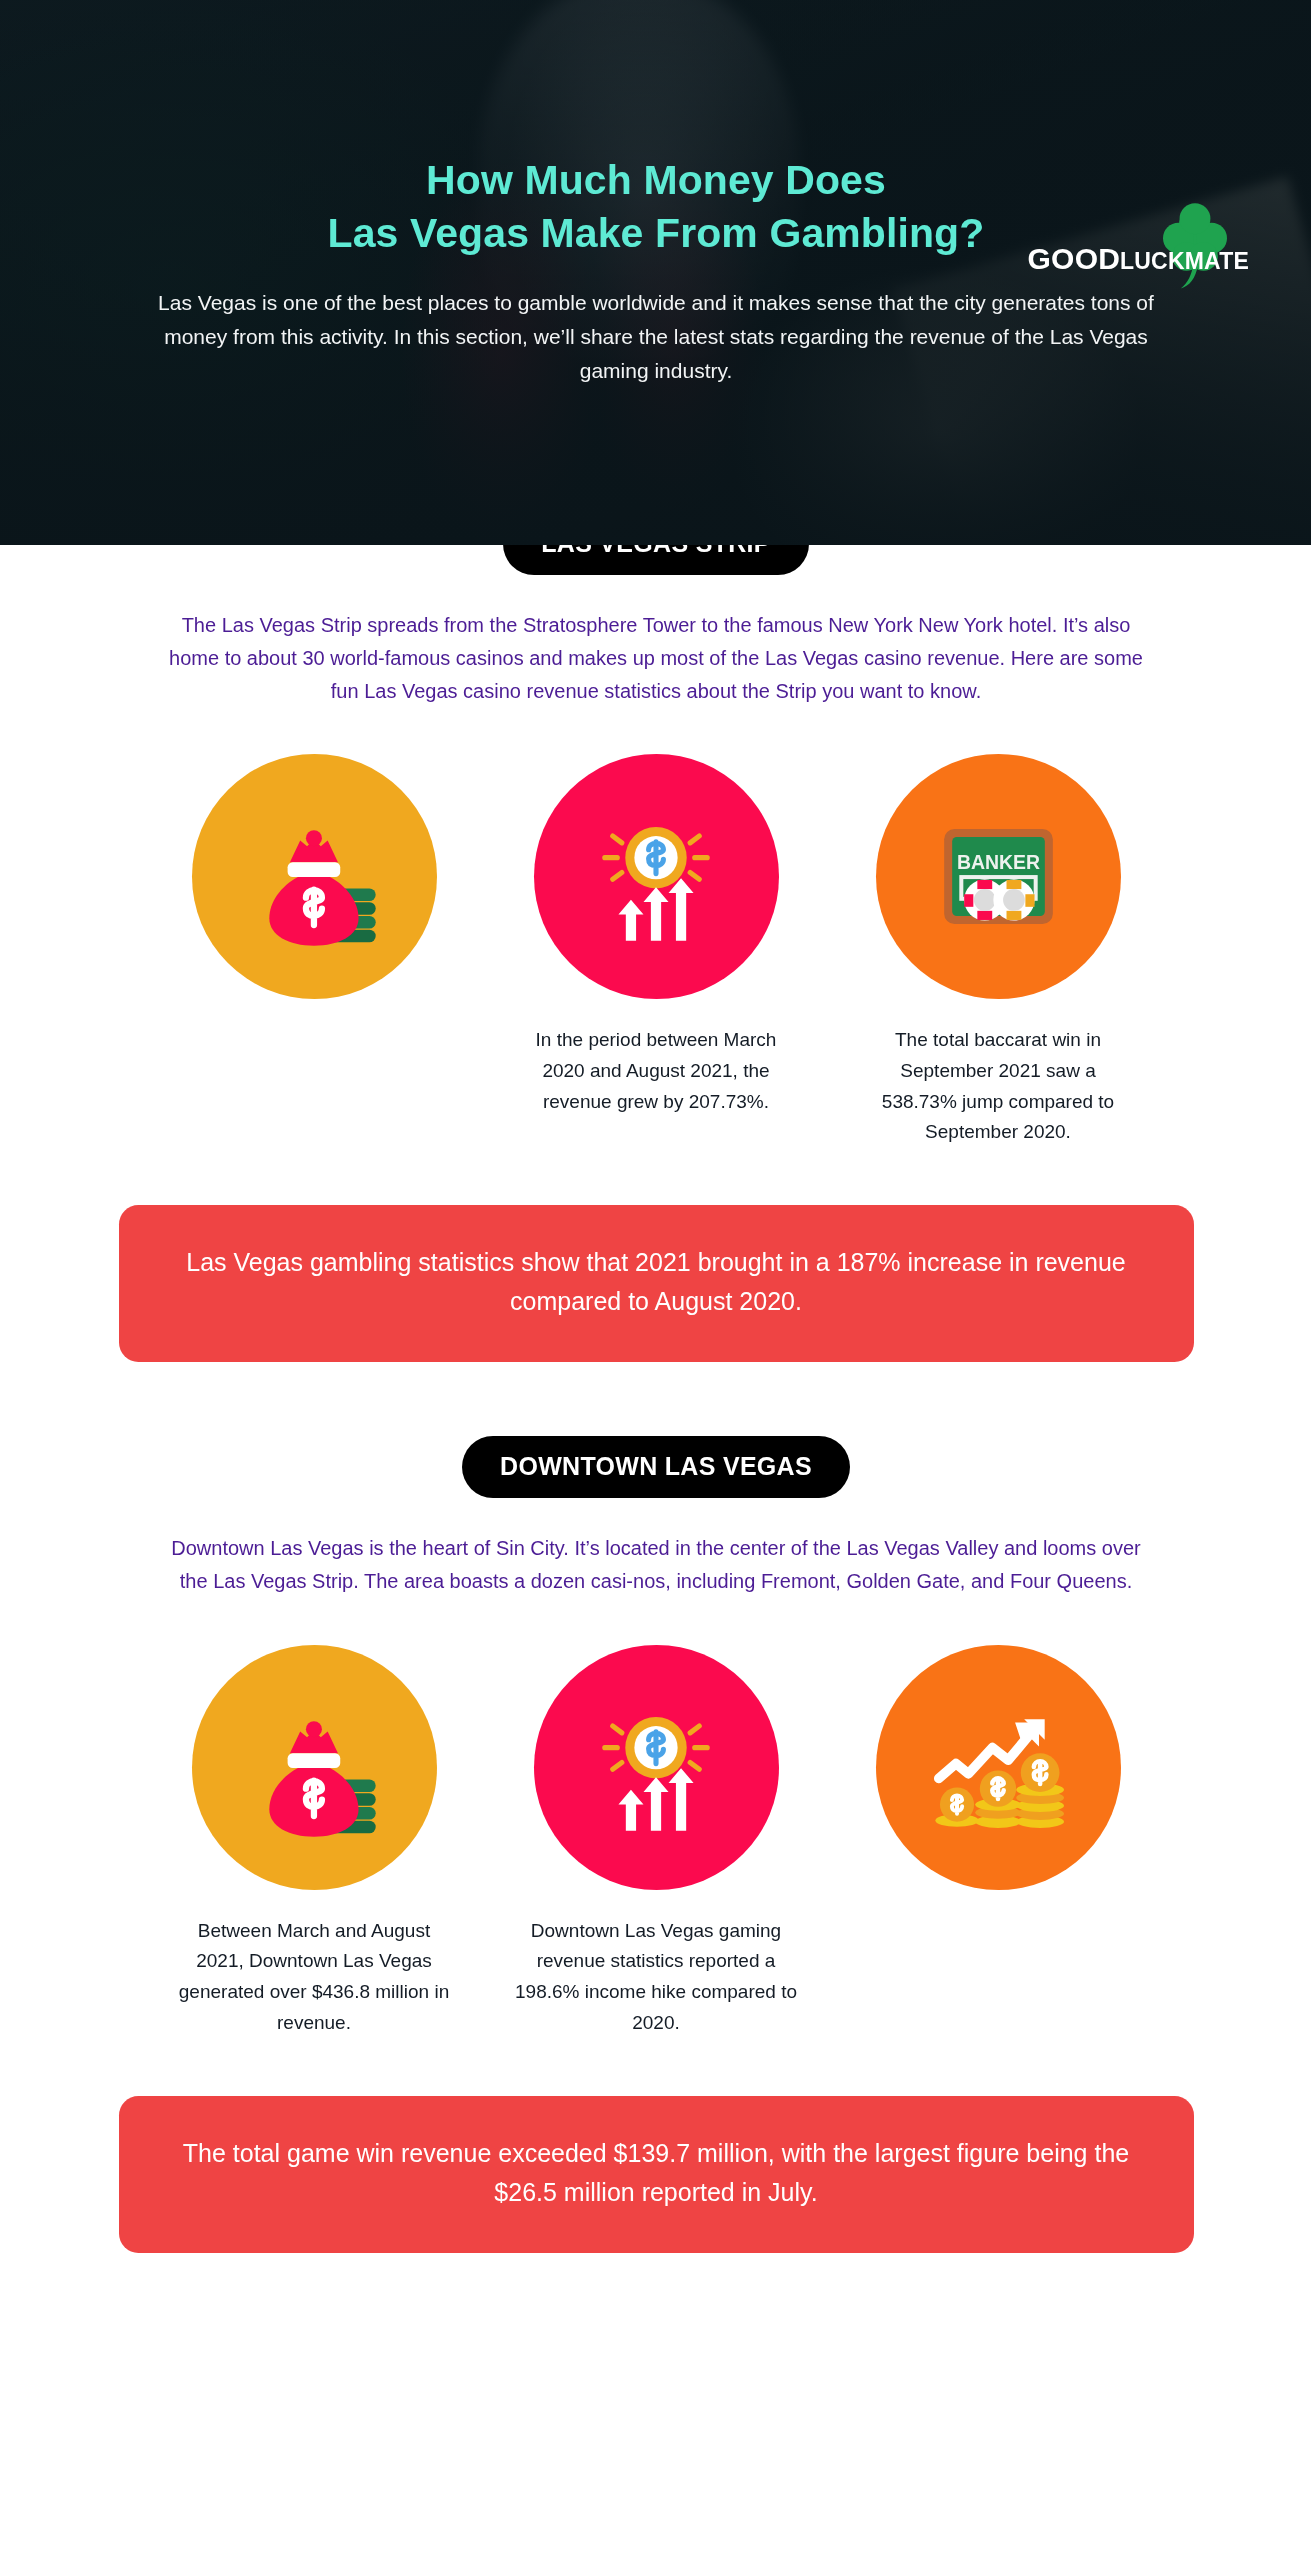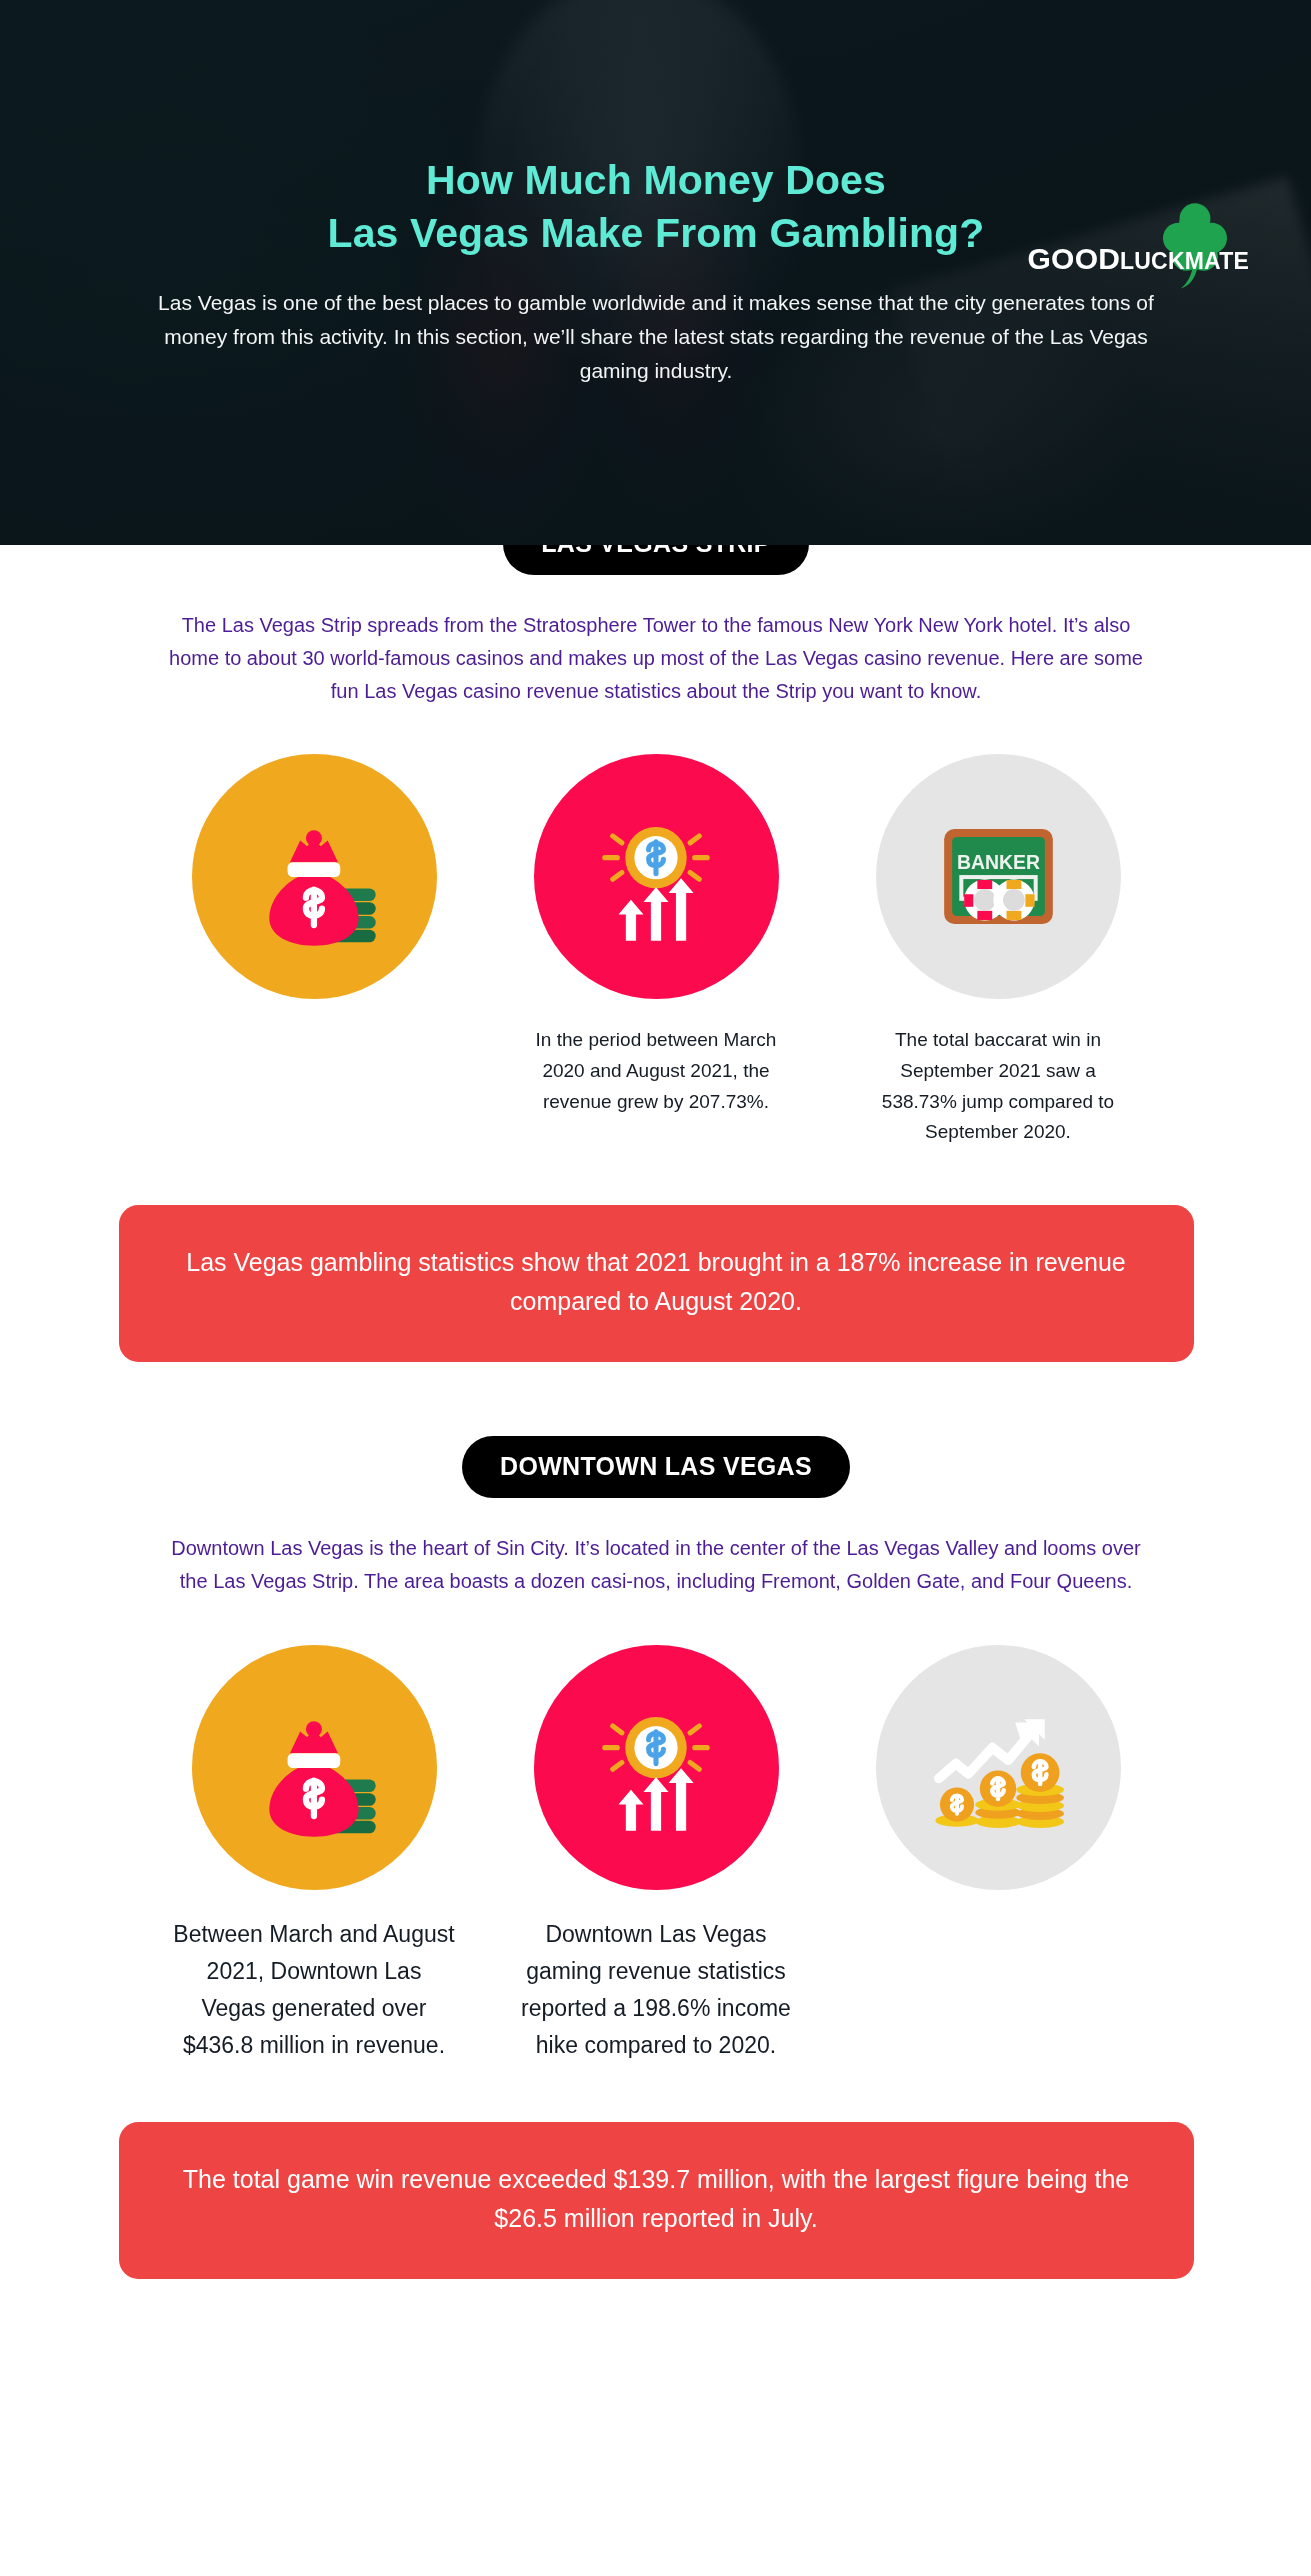--- a/index.html
+++ b/index.html
@@ -114,30 +114,30 @@
     margin-top:46px;
   }
   .card { width:285px; display:flex; flex-direction:column; align-items:center; }
   .circle {
     width:245px; height:245px; border-radius:50%;
     display:flex; align-items:center; justify-content:center;
     position:relative;
   }
   .c-orange { background:#f0a81f; }
   .c-pink   { background:#fb0a4e; }
-  .c-blue   { background:#e5e5e5; }
+  .c-blue   { background:#f97316; }
   .card-text {
     margin-top:26px;
     text-align:center;
     color:#141c26;
     font-size:19px;
     line-height:1.62;
     width:268px;
   }
-  .cards-dt .card-text { width:285px; font-size:23px; }
+  .cards-dt .card-text { width:285px; font-size:19px; }
 
   
   .highlight {
     margin:57px auto 0;
     width:1075px;
     background:#ef4444;
     border-radius:19.4px;
     padding:38px 63px 41px;
     color:#ffffff;
     text-align:center;

